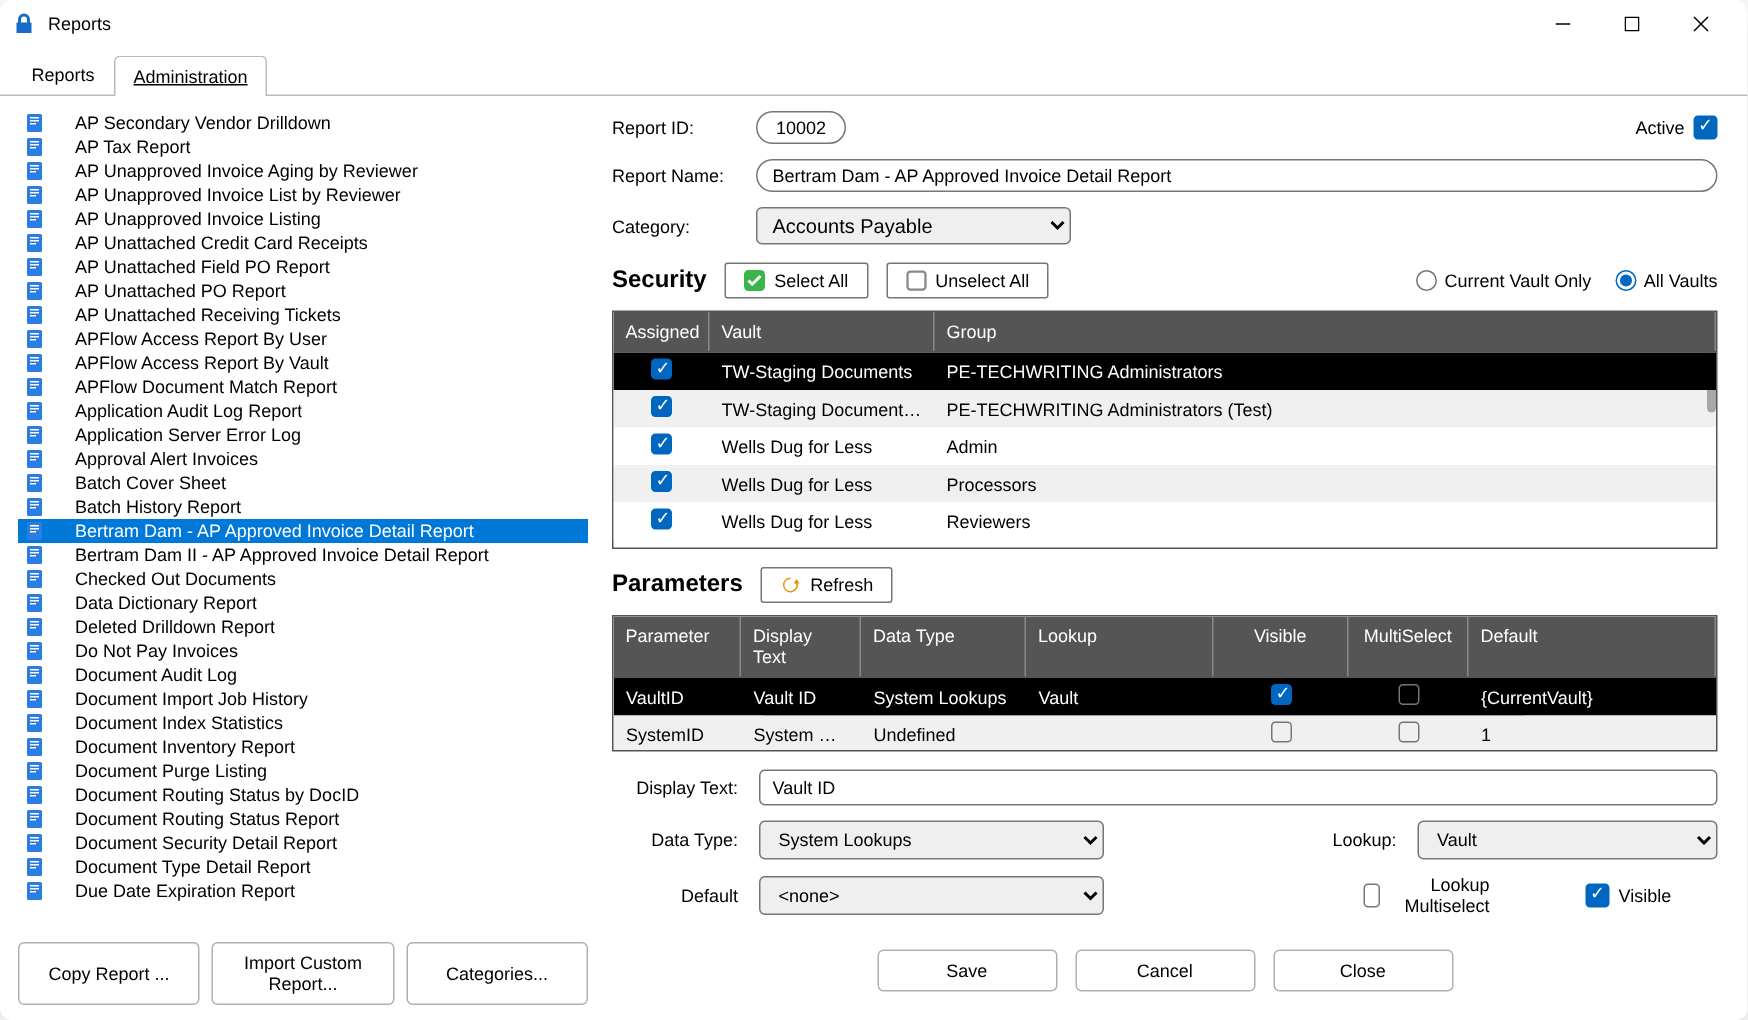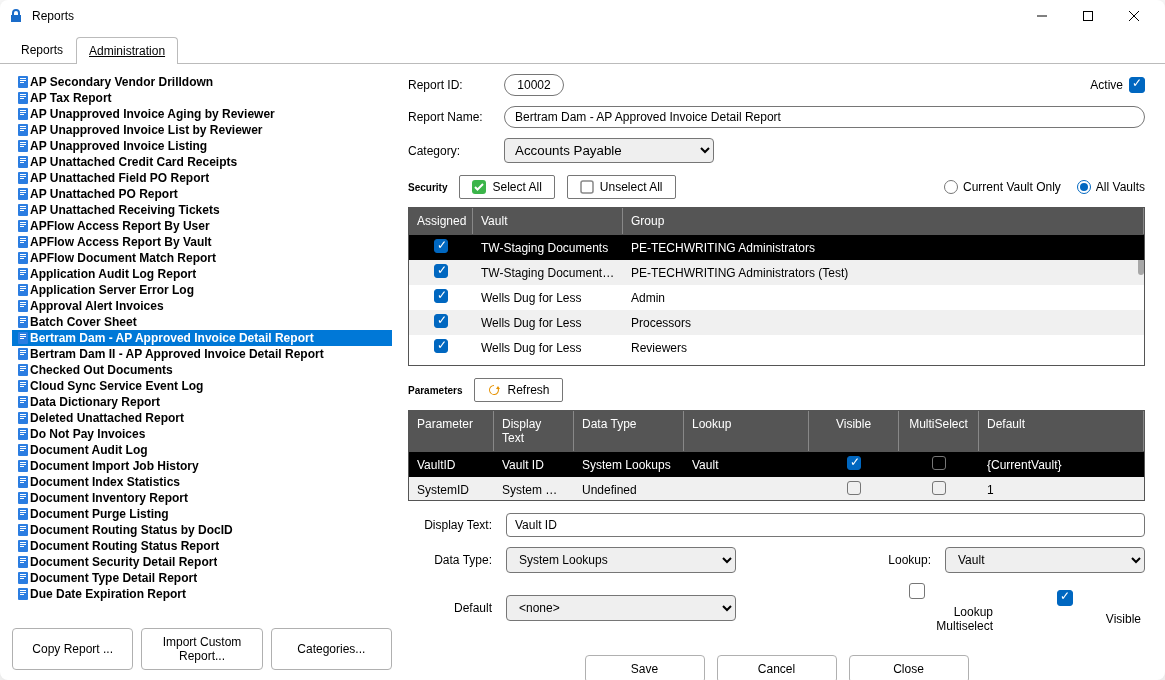--- a/index.html
+++ b/index.html
@@ -9,21 +9,21 @@
 .titlebar .title { flex: 1; font-size: 12px; }
 .winbtn { width: 46px; height: 32px; display: flex; align-items: center; justify-content: center; font-size: 14px; background: none; border: none; cursor: default; }
 
 .tabs { display: flex; border-bottom: 1px solid #bbb; padding: 0 8px; margin-top: 4px; }
 .tab { padding: 6px 12px; border: 1px solid transparent; border-bottom: none; cursor: default; font-size: 12px; }
 .tab.active { border-color: #bbb; background: #fff; border-top-left-radius: 4px; border-top-right-radius: 4px; position: relative; top: 1px; text-decoration: underline; }
 
 .content { flex: 1; display: flex; padding: 10px 12px 0 12px; gap: 16px; overflow: hidden; }
 .sidebar { width: 380px; display: flex; flex-direction: column; overflow: hidden; }
 .tree { flex: 1; overflow-y: auto; border: none; }
-.tree-item { display: flex; padding: 1px 4px; gap: 0; cursor: default; font-weight: bold; }
+.tree-item { display: flex; padding: 1px 4px; gap: 20px; cursor: default; }
 .tree-item.selected { background: #0078d7; color: #fff; }
 .tree-icon { width: 14px; height: 14px; flex-shrink: 0; }
 .tree-label { white-space: nowrap; overflow: hidden; text-overflow: ellipsis; font-size: 12px; }
 
 .sidebar-buttons { display: flex; gap: 8px; padding: 10px 0; }
 .sidebar-buttons button { flex: 1; padding: 6px 4px; border: 1px solid #b0b0b0; border-radius: 4px; background: #fff; font-size: 12px; cursor: default; }
 
 .main { flex: 1; overflow-y: auto; padding-right: 8px; }
 .form-row { display: flex; align-items: center; margin-bottom: 10px; }
 .form-row > label { width: 96px; text-align: left; font-size: 12px; }
@@ -32,21 +32,21 @@
 .report-name { flex: 1; }
 .category-select { width: 210px; border-radius: 4px; padding: 3px 6px; }
 
 .active-wrap { display: flex; align-items: center; gap: 6px; margin-left: auto; }
 .chk { width: 16px; height: 16px; appearance: none; border: 1px solid #767676; border-radius: 3px; position: relative; cursor: default; }
 .chk:checked { background: #0067c0; border-color: #0067c0; }
 .chk:checked::after { content: "✓"; color: #fff; position: absolute; left: 2px; top: -2px; font-size: 12px; }
 .chk.grid { width: 14px; height: 14px; }
 
 .section-head { display: flex; align-items: center; gap: 12px; margin: 12px 0 8px 0; }
-.section-head h3 { font-size: 10px; font-weight: bold; }
+.section-head h3 { font-size: 16px; font-weight: bold; }
 .pill-btn { display: flex; align-items: center; gap: 6px; border: 1px solid #767676; border-radius: 2px; padding: 4px 12px; background: #fff; font-size: 12px; cursor: default; }
 .pill-btn svg { width: 14px; height: 14px; }
 
 .radio-group { margin-left: auto; display: flex; gap: 16px; align-items: center; }
 .radio { display: flex; align-items: center; gap: 5px; font-size: 12px; }
 .radio input { width: 14px; height: 14px; appearance: none; border: 1px solid #767676; border-radius: 50%; position: relative; cursor: default; }
 .radio input:checked { border-color: #0067c0; }
 .radio input:checked::after { content: ""; width: 8px; height: 8px; background: #0067c0; border-radius: 50%; position: absolute; top: 2px; left: 2px; }
 
 .grid-container { border: 1px solid #555; overflow: hidden; }
@@ -72,21 +72,21 @@
 #params-grid .gh:nth-child(6), #params-grid .gc:nth-child(6) { width: 80px; text-align: center; }
 #params-grid .gh:nth-child(7), #params-grid .gc:nth-child(7) { flex: 1; }
 
 .param-form { margin-top: 12px; }
 .pf-row { display: flex; align-items: center; margin-bottom: 10px; gap: 10px; }
 .pf-row > label { width: 88px; text-align: right; font-size: 12px; padding-right: 4px; }
 .pf-input { border: 1px solid #767676; border-radius: 4px; padding: 4px 8px; font-size: 12px; }
 .pf-full { flex: 1; }
 .pf-select { width: 230px; }
 .pf-spacer { flex: 1; }
-.pf-check { display: flex; gap: 6px; font-size: 12px; flex-direction: column; }
+.pf-check { display: flex; align-items: center; gap: 6px; font-size: 12px; }
 
 .footer-buttons { display: flex; justify-content: center; gap: 12px; padding: 12px 0 16px 0; }
 .footer-buttons button { width: 120px; padding: 6px; border: 1px solid #b0b0b0; border-radius: 4px; background: #fff; font-size: 12px; cursor: default; }
 </style>
 </head>
 <body>
 
 <div class="titlebar">
   <span class="lock-icon">
     <svg viewBox="0 0 16 16">
@@ -258,20 +258,29 @@
         </div>
         <div class="tree-item">
           <span class="tree-icon"><svg viewBox="0 0 14 14">
               <rect x="2" y="1" width="10" height="12" rx="1" fill="#2b7de1"></rect>
               <rect x="4" y="3" width="6" height="1" fill="#fff"></rect>
               <rect x="4" y="5" width="6" height="1" fill="#fff"></rect>
               <rect x="4" y="7" width="4" height="1" fill="#fff"></rect>
             </svg></span>
           <span class="tree-label">Batch Cover Sheet</span>
         </div>
+        <div class="tree-item">
+          <span class="tree-icon"><svg viewBox="0 0 14 14">
+              <rect x="2" y="1" width="10" height="12" rx="1" fill="#2b7de1"></rect>
+              <rect x="4" y="3" width="6" height="1" fill="#fff"></rect>
+              <rect x="4" y="5" width="6" height="1" fill="#fff"></rect>
+              <rect x="4" y="7" width="4" height="1" fill="#fff"></rect>
+            </svg></span>
+          <span class="tree-label">Batch History Report</span>
+        </div>
         <div class="tree-item selected">
           <span class="tree-icon"><svg viewBox="0 0 14 14">
               <rect x="2" y="1" width="10" height="12" rx="1" fill="#2b7de1"></rect>
               <rect x="4" y="3" width="6" height="1" fill="#fff"></rect>
               <rect x="4" y="5" width="6" height="1" fill="#fff"></rect>
               <rect x="4" y="7" width="4" height="1" fill="#fff"></rect>
             </svg></span>
           <span class="tree-label">Bertram Dam - AP Approved Invoice Detail Report</span>
         </div>
         <div class="tree-item">
@@ -292,39 +301,30 @@
             </svg></span>
           <span class="tree-label">Checked Out Documents</span>
         </div>
         <div class="tree-item">
           <span class="tree-icon"><svg viewBox="0 0 14 14">
               <rect x="2" y="1" width="10" height="12" rx="1" fill="#2b7de1"></rect>
               <rect x="4" y="3" width="6" height="1" fill="#fff"></rect>
               <rect x="4" y="5" width="6" height="1" fill="#fff"></rect>
               <rect x="4" y="7" width="4" height="1" fill="#fff"></rect>
             </svg></span>
-          <span class="tree-label">Cloud Sync Service Event Log</span>
-        </div>
-        <div class="tree-item">
-          <span class="tree-icon"><svg viewBox="0 0 14 14">
-              <rect x="2" y="1" width="10" height="12" rx="1" fill="#2b7de1"></rect>
-              <rect x="4" y="3" width="6" height="1" fill="#fff"></rect>
-              <rect x="4" y="5" width="6" height="1" fill="#fff"></rect>
-              <rect x="4" y="7" width="4" height="1" fill="#fff"></rect>
-            </svg></span>
           <span class="tree-label">Data Dictionary Report</span>
         </div>
         <div class="tree-item">
           <span class="tree-icon"><svg viewBox="0 0 14 14">
               <rect x="2" y="1" width="10" height="12" rx="1" fill="#2b7de1"></rect>
               <rect x="4" y="3" width="6" height="1" fill="#fff"></rect>
               <rect x="4" y="5" width="6" height="1" fill="#fff"></rect>
               <rect x="4" y="7" width="4" height="1" fill="#fff"></rect>
             </svg></span>
-          <span class="tree-label">Deleted Unattached Report</span>
+          <span class="tree-label">Deleted Drilldown Report</span>
         </div>
         <div class="tree-item">
           <span class="tree-icon"><svg viewBox="0 0 14 14">
               <rect x="2" y="1" width="10" height="12" rx="1" fill="#2b7de1"></rect>
               <rect x="4" y="3" width="6" height="1" fill="#fff"></rect>
               <rect x="4" y="5" width="6" height="1" fill="#fff"></rect>
               <rect x="4" y="7" width="4" height="1" fill="#fff"></rect>
             </svg></span>
           <span class="tree-label">Do Not Pay Invoices</span>
         </div>

